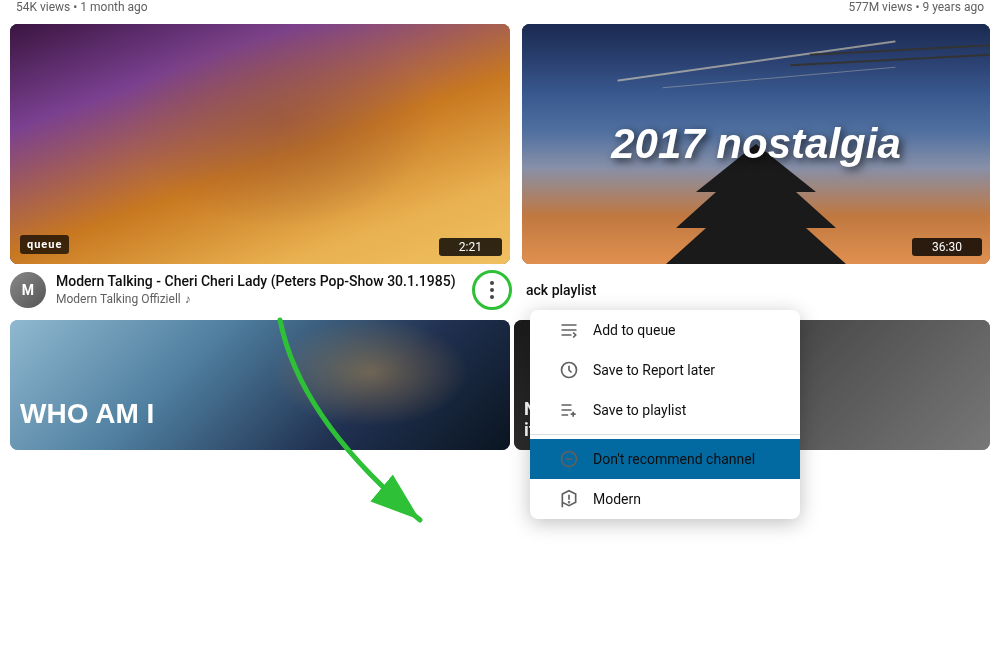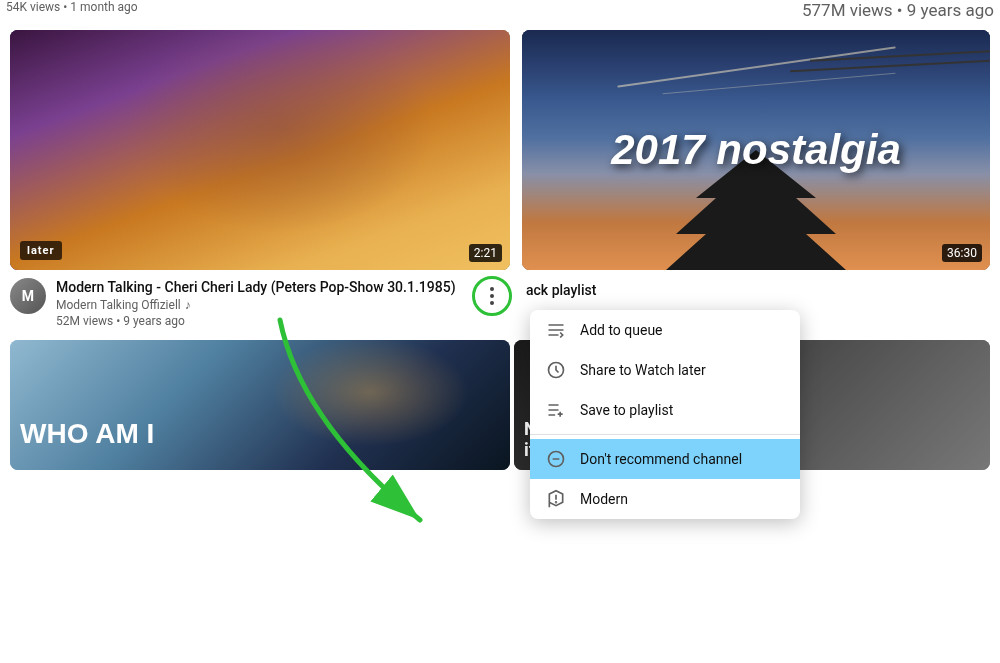--- a/index.html
+++ b/index.html
@@ -65,21 +65,21 @@
       letter-spacing: 1px;
     }
 
     .duration-badge {
       position: absolute;
       bottom: 8px;
       right: 8px;
       background: rgba(0,0,0,0.8);
       color: white;
       font-size: 12px;
-      padding: 2px 5px;
+      padding: 2px 20px;
       border-radius: 3px;
     }
 
     .thumb-bg-right {
       width: 100%;
       height: 100%;
       background: linear-gradient(to bottom, #1a3060 0%, #2a4a90 20%, #4a6aaa 40%, #8090b0 60%, #c07030 80%, #e08040 100%);
       position: relative;
       overflow: hidden;
     }
@@ -245,29 +245,29 @@
       background: white;
       border-radius: 8px;
       box-shadow: 0 4px 20px rgba(0,0,0,0.25);
       z-index: 100;
       overflow: hidden;
     }
 
     .menu-item {
       display: flex;
       align-items: center;
-      padding: 10px 16px;
+      padding: 10px 29px;
       gap: 14px;
       cursor: pointer;
       font-size: 14px;
       color: #0f0f0f;
     }
 
     .menu-item.highlighted {
-      background: #7dd3fc;
+      background: #0369a1;
     }
 
     .menu-separator {
       height: 1px;
       background: #e0e0e0;
       margin: 4px 0;
     }
 
     .menu-icon {
       width: 20px;
@@ -289,45 +289,45 @@
       position: absolute;
       top: 300px;
       left: 220px;
       width: 350px;
       height: 300px;
       z-index: 200;
       pointer-events: none;
     }
 
     .right-thumb-meta {
-      margin-top: 12px;
+      margin-top: 18px;
       padding: 0 4px;
     }
 
     .track-playlist-label {
       font-size: 14px;
       font-weight: 500;
       color: #0f0f0f;
     }
 
     
     .top-meta-row {
       display: flex;
       justify-content: space-between;
-      padding: 0 6px;
+      padding: 0 16px;
       margin-bottom: 10px;
     }
 
     .top-meta-left {
       font-size: 12px;
       color: #606060;
     }
 
     .top-meta-right {
-      font-size: 17px;
+      font-size: 12px;
       color: #606060;
     }
 
     .wire-line {
       position: absolute;
       background: #333;
       height: 2px;
       top: 30px;
       right: 0;
       width: 200px;
@@ -345,35 +345,34 @@
 <div class="content-area">
 
   <div class="left-col">
     <div class="thumbnail left-thumb">
       <div class="thumb-bg-left">
 
         <div style="position:absolute;top:0;left:0;width:100%;height:100%;background:linear-gradient(160deg,#3a1540 0%,#7a4090 25%,#c87820 55%,#e8b050 80%,#f0c060 100%);"></div>
 
         <div style="position:absolute;top:0;left:10%;width:80%;height:90%;background:radial-gradient(ellipse 55% 70% at 55% 45%,rgba(140,80,60,0.5) 0%,transparent 70%);"></div>
       </div>
-      <div class="vevo-badge">later</div>
+      <div class="vevo-badge">queue</div>
       <div class="duration-badge">2:21</div>
     </div>
 
     <div class="video-info">
       <div class="channel-avatar">
         <span>M</span>
       </div>
       <div class="video-details">
         <div class="video-title">Modern Talking - Cheri Cheri Lady (Peters Pop-Show 30.1.1985)</div>
         <div class="channel-name">
           <span>Modern Talking Offiziell</span>
           <span class="music-note">♪</span>
         </div>
-        <div class="video-stats">52M views • 9 years ago</div>
       </div>
 
       <div class="more-btn-circle">
         <div class="three-dots">
           <div class="dot"></div>
           <div class="dot"></div>
           <div class="dot"></div>
         </div>
       </div>
     </div>
@@ -435,21 +434,21 @@
       </span>
       <span class="menu-label">Add to queue</span>
     </div>
     <div class="menu-item">
       <span class="menu-icon">
         <svg width="20" height="20" viewBox="0 0 24 24" fill="none" stroke="#606060" stroke-width="2">
           <circle cx="12" cy="12" r="9"></circle>
           <polyline points="12 7 12 12 15 15"></polyline>
         </svg>
       </span>
-      <span class="menu-label">Share to Watch later</span>
+      <span class="menu-label">Save to Report later</span>
     </div>
     <div class="menu-item">
       <span class="menu-icon">
         <svg width="20" height="20" viewBox="0 0 24 24" fill="none" stroke="#606060" stroke-width="2">
           <line x1="3" y1="6" x2="15" y2="6"></line>
           <line x1="3" y1="12" x2="15" y2="12"></line>
           <line x1="3" y1="18" x2="11" y2="18"></line>
           <line x1="17" y1="14" x2="17" y2="20"></line>
           <line x1="14" y1="17" x2="20" y2="17"></line>
         </svg>

